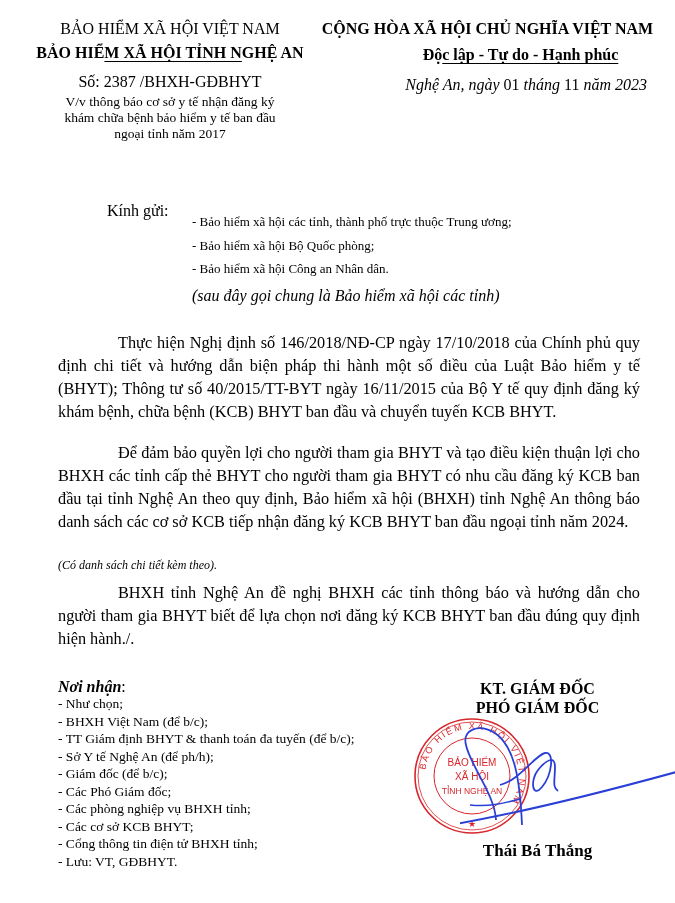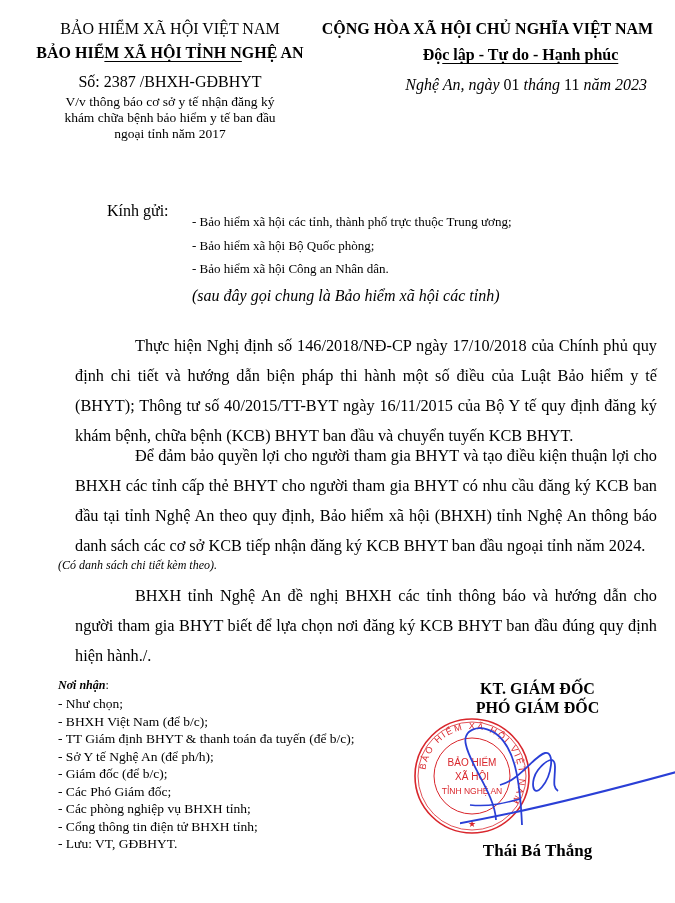--- a/index.html
+++ b/index.html
@@ -20,27 +20,26 @@
     .t-motto .ul { text-decoration: underline; text-decoration-thickness: 1px; text-underline-offset: 3px; }
     .t-date { top: 76px; right: 28px; font-size: 16px; font-style: italic; }
     .t-date .n { font-style: normal; }
 
     .kinh { top: 202px; left: 107px; font-size: 16px; }
     .rcpt { left: 192px; font-size: 13px; }
     .note-italic { top: 287px; left: 192px; font-size: 16px; font-style: italic; }
 
     .para {
       position: absolute; left: 58px; width: 582px;
-      font-size: 16.3px; line-height: 30px; text-align: justify;
+      font-size: 16.3px; line-height: 23px; text-align: justify;
       text-indent: 60px;
-      margin-left: 17px;
     }
     .para-center { position: absolute; left: 58px; width: 582px; font-style: italic; font-size: 12px; }
 
-    .recv-title { top: 678px; left: 58px; font-size: 12px; font-weight: bold; font-style: italic; }
+    .recv-title { top: 678px; left: 58px; font-size: 16px; font-weight: bold; font-style: italic; }
     .recv-list { position: absolute; top: 695px; left: 58px; font-size: 13.5px; line-height: 17.5px; margin: 0; padding: 0; list-style: none; }
 
     .sig-title { left: 400px; width: 275px; text-align: center; font-weight: bold; font-size: 16px; }
     .sig-name { top: 841px; left: 400px; width: 275px; text-align: center; font-weight: bold; font-size: 17px; }
     .stamp { position: absolute; left: 412px; top: 716px; width: 120px; height: 120px; }
     .signature { position: absolute; left: 460px; top: 725px; width: 220px; height: 110px; }
   </style>
 </head>
 <body>
 
@@ -70,20 +69,21 @@
 
 <div class="abs recv-title"><span>Nơi nhận</span><span style="font-weight:normal;font-style:normal">:</span></div>
 <ul class="recv-list">
   <li>- Như chọn;</li>
   <li>- BHXH Việt Nam (để b/c);</li>
   <li>- TT Giám định BHYT &amp; thanh toán đa tuyến (để b/c);</li>
   <li>- Sở Y tế Nghệ An (để ph/h);</li>
   <li>- Giám đốc (để b/c);</li>
   <li>- Các Phó Giám đốc;</li>
   <li>- Các phòng nghiệp vụ BHXH tỉnh;</li>
+  <li>- Các cơ sở KCB BHYT;</li>
   <li>- Cổng thông tin điện tử BHXH tỉnh;</li>
   <li>- Lưu: VT, GĐBHYT.</li>
 </ul>
 
 <div class="abs sig-title" style="top:680px">KT. GIÁM ĐỐC</div>
 <div class="abs sig-title" style="top:699px">PHÓ GIÁM ĐỐC</div>
 
 <svg class="stamp" viewBox="0 0 120 120">
   <defs>
     <path id="stampArc" d="M 60,60 m -47,0 a 47,47 0 1,1 94,0 a 47,47 0 1,1 -94,0"></path>

